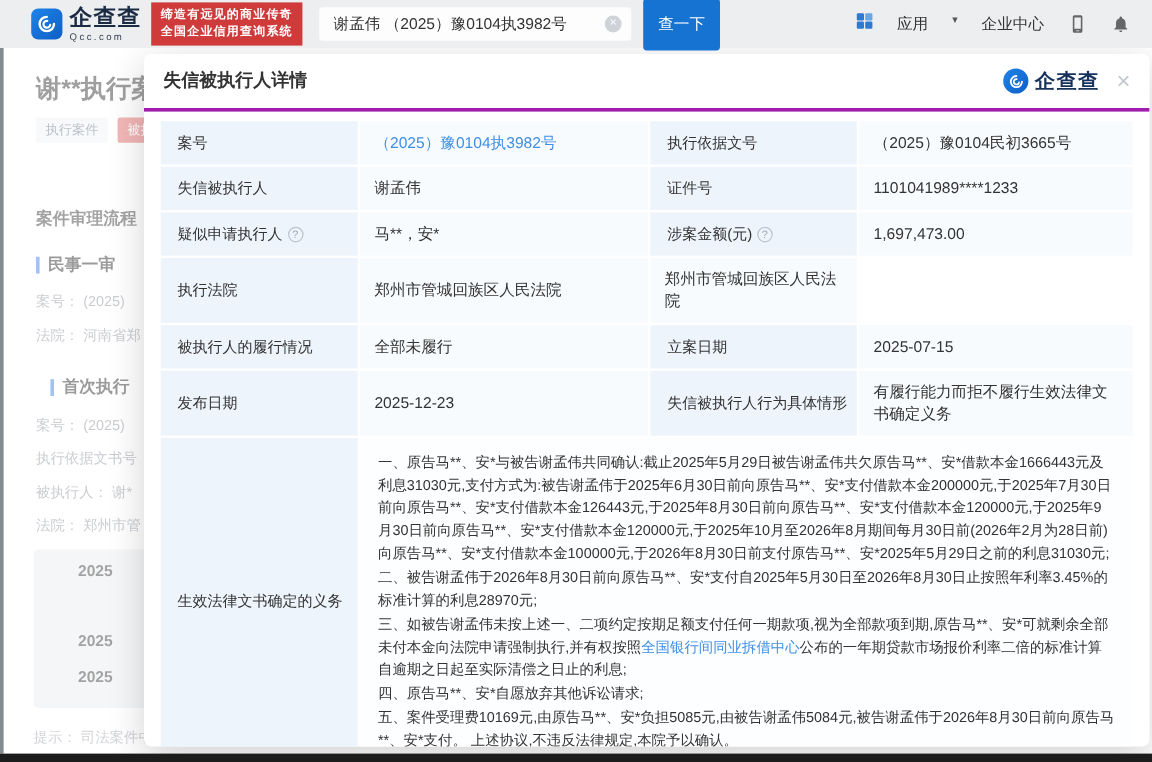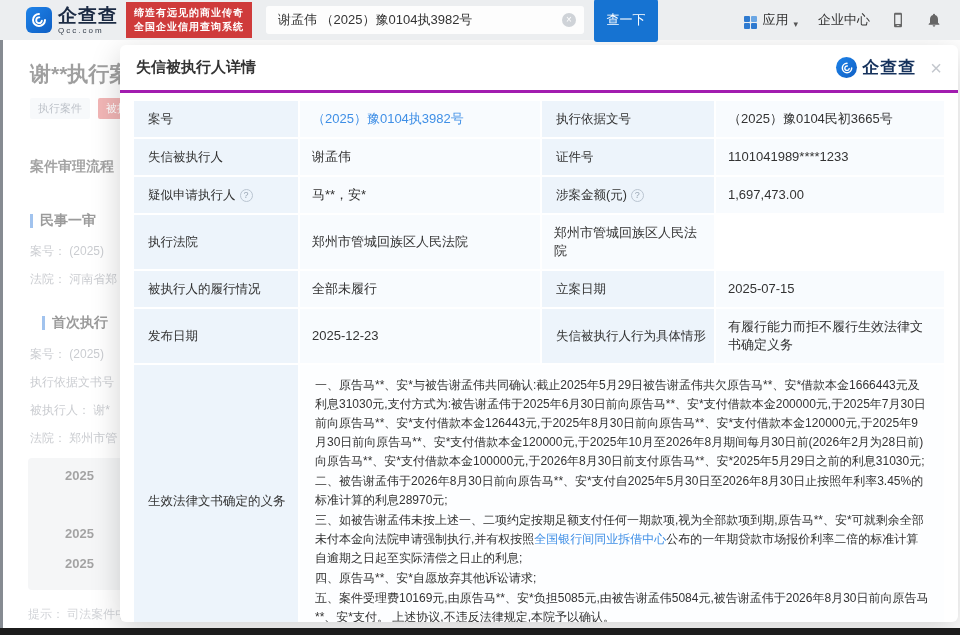--- a/index.html
+++ b/index.html
@@ -10,45 +10,45 @@
   .topbar { position:absolute; top:0; left:0; width:960px; height:40px; background:#eceef0;
             display:flex; align-items:center; padding:0 18px 0 26px; z-index:30; }
   .logo { display:flex; align-items:center; gap:6px; }
   .logo-icon { width:26px; height:26px; border-radius:6px; background:linear-gradient(135deg,#1e83e9,#0f5fc4);
                display:flex; align-items:center; justify-content:center; }
   .logo-text { line-height:1; }
   .logo-name { font-size:19px; font-weight:bold; color:#1c2b44; letter-spacing:1px; }
   .logo-sub { font-size:8px; color:#39424f; letter-spacing:2px; margin-top:2px; }
   .slogan { margin-left:8px; background:#cf3b3b; color:#fff; font-size:10px; line-height:14px;
             padding:4px 8px; font-weight:bold; letter-spacing:1px; }
-  .searchbox { margin-left:14px; width:318px; height:28px; background:#fdfdfd; border-radius:3px;
+  .searchbox { margin-left:14px; width:260px; height:28px; background:#fdfdfd; border-radius:3px;
                display:flex; align-items:center; padding:0 8px 0 12px; }
   .searchbox input { flex:1; border:none; outline:none; background:transparent; font-size:13px; color:#333;
                      font-family:inherit; }
   .clear-btn { width:14px; height:14px; border-radius:50%; background:#cfd3d8; color:#fff; font-size:10px;
                line-height:14px; text-align:center; cursor:pointer; flex:0 0 14px; }
   .search-btn { margin-left:10px; width:64px; height:43px; background:#1673d2; color:#fff; border:none;
                 border-radius:3px; font-size:13px; cursor:pointer; font-family:inherit; }
   .topbar-right { margin-left:auto; display:flex; align-items:center; gap:20px; }
-  .apps { display:flex; align-items:flex-end; gap:5px; font-size:13px; color:#333; cursor:pointer; }
+  .apps { display:flex; align-items:flex-start; gap:20px; font-size:13px; color:#333; cursor:pointer; }
   .grid-icon { width:13px; height:13px; display:grid; grid-template-columns:6px 6px; grid-template-rows:6px 6px; gap:1px; }
   .grid-icon span { background:#2e7ad0; border-radius:1px; }
   .grid-icon span:nth-child(2){ background:#6aa6e4; }
   .caret { font-size:9px; color:#555; }
   .nav-link { font-size:13px; color:#333; cursor:pointer; }
   .t-icon { width:16px; height:16px; fill:#666; cursor:pointer; }
 
   
   .bg-strip { position:absolute; top:40px; left:0; width:132px; height:595px; overflow:hidden; z-index:1;
               white-space:nowrap; }
   .bg-title { position:absolute; left:30px; top:20px; font-size:21px; font-weight:bold; color:#2b2b2b; }
   .bg-tags { position:absolute; left:30px; top:58px; display:flex; gap:8px; }
   .tag-gray { background:#eef1f5; color:#6d7888; font-size:11px; padding:3px 8px; border-radius:2px; }
   .tag-red { background:#e35d5d; color:#fff; font-size:11px; padding:3px 8px; border-radius:2px; }
-  .bg-section { position:absolute; left:30px; top:118px; font-size:14px; font-weight:bold; color:#333; }
+  .bg-section { position:absolute; left:30px; top:134px; font-size:14px; font-weight:bold; color:#333; }
   .bg-node { position:absolute; left:30px; font-size:14px; font-weight:bold; color:#222; display:flex; align-items:center; gap:7px; }
   .bg-node::before { content:""; width:3px; height:14px; background:#2f7bd9; display:inline-block; }
   .bg-row { position:absolute; left:30px; font-size:12px; color:#8a8f98; }
   .bg-card { position:absolute; left:28px; top:418px; width:120px; height:132px; background:#e8eaee; border-radius:4px; }
   .bg-date { position:absolute; left:65px; font-size:13px; font-weight:bold; color:#333; }
   .bg-note { position:absolute; left:28px; top:566px; font-size:12px; color:#9a9fa8; }
 
   .dim-overlay { position:absolute; top:40px; left:0; width:960px; height:595px;
                  background:rgba(255,255,255,0.55); z-index:5; }
 

